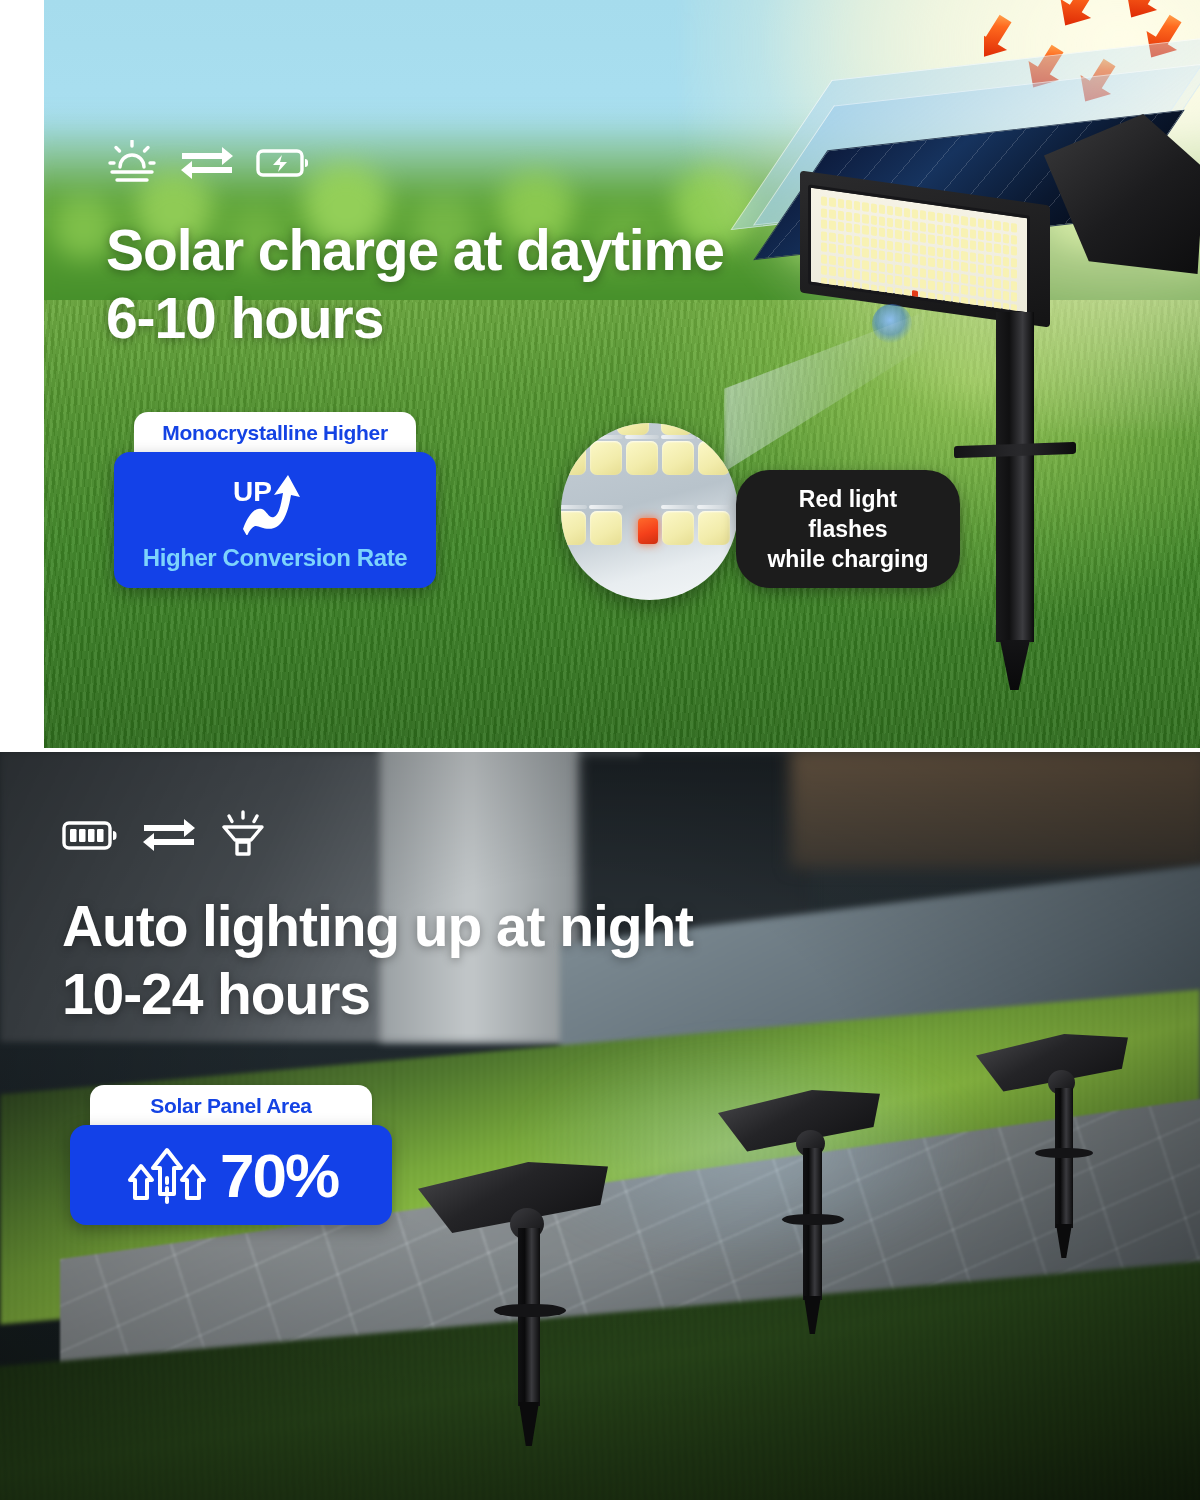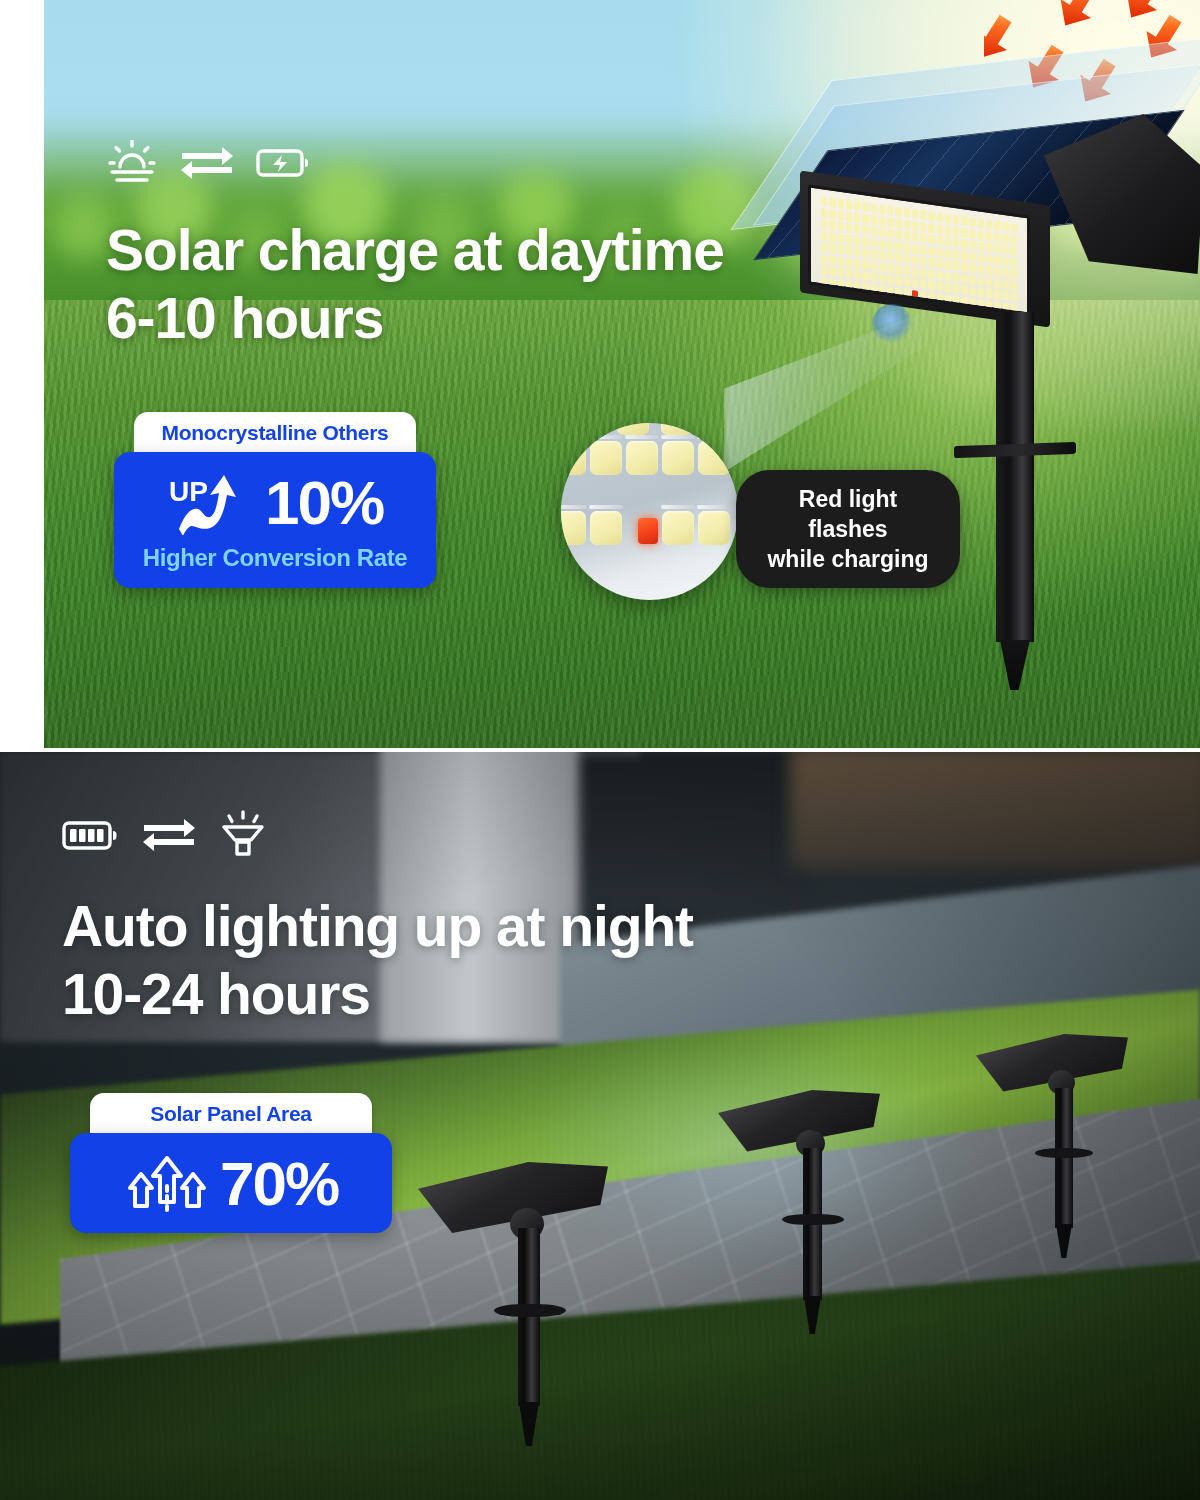--- a/index.html
+++ b/index.html
@@ -544,28 +544,27 @@
         <rect x="2" y="5" width="44" height="24" rx="5"></rect>
         <path d="M49 13v8a3 3 0 0 0 3-3v-2a3 3 0 0 0-3-3z" fill="#fff" stroke="none"></path>
         <path d="M26 9l-9 10h7l-2 7 9-10h-7z" fill="#fff" stroke="none"></path>
       </svg>
     </div>
 
     <h1 class="headline" style="left:62px; top:216px;">Solar charge at daytime
 6-10 hours</h1>
 
     <div class="stat-card" style="left:70px; top:412px;">
-      <div class="stat-pill">Monocrystalline Others</div>
+      <div class="stat-pill">Monocrystalline Higher</div>
       <div class="stat-body">
         <div class="stat-mid">
           <svg width="88" height="64" viewBox="0 0 88 64">
             <text x="2" y="30" fill="#fff" font-family="Liberation Sans, sans-serif" font-size="28" font-weight="bold">UP</text>
             <path fill="#fff" d="M12 58c6-16 13-22 19-20 5 2 7 10 12 8 5-2 7-12 9-24l-9 2 14-20 12 22-9-2c-3 18-8 30-17 33-9 3-15-3-19-2-3 1-6 5-8 10z"></path>
           </svg>
-          <span class="stat-value">10%</span>
         </div>
         <div class="stat-sub">Higher Conversion Rate</div>
       </div>
     </div>
 
     <div class="callout" style="left:692px; top:470px; width:224px;">Red light flashes
 while charging</div>
   </section>
 
   <section class="panel-night">
@@ -624,21 +623,21 @@
           <path d="M11 6l3 5.5"></path>
           <path d="M39 6l-3 5.5"></path>
         <path d="M6 17h38l-11 13H17z"></path>
         <path d="M19 32h12v12H19z"></path>
       </svg>
     </div>
 
     <h1 class="headline" style="left:62px; top:140px;">Auto lighting up at night
 10-24 hours</h1>
 
-    <div class="stat-card" style="left:70px; top:1085px; top:333px;margin-top:8px;">
+    <div class="stat-card" style="left:70px; top:1085px; top:333px;">
       <div class="stat-pill">Solar Panel Area</div>
       <div class="stat-body">
         <div class="stat-mid">
           <svg width="86" height="64" viewBox="0 0 86 64" fill="none" stroke="#fff" stroke-width="4" stroke-linejoin="round">
             <path d="M43 6 L57 24 H50 V50 H36 V24 H29 Z"></path>
             <path d="M17 22 L28 36 H23 V54 H11 V36 H6 Z"></path>
             <path d="M69 22 L80 36 H75 V54 H63 V36 H58 Z"></path>
             <path d="M43 34 v5 M43 44 v5 M43 54 v4" stroke-linecap="round"></path>
           </svg>
           <span class="stat-value">70%</span>

